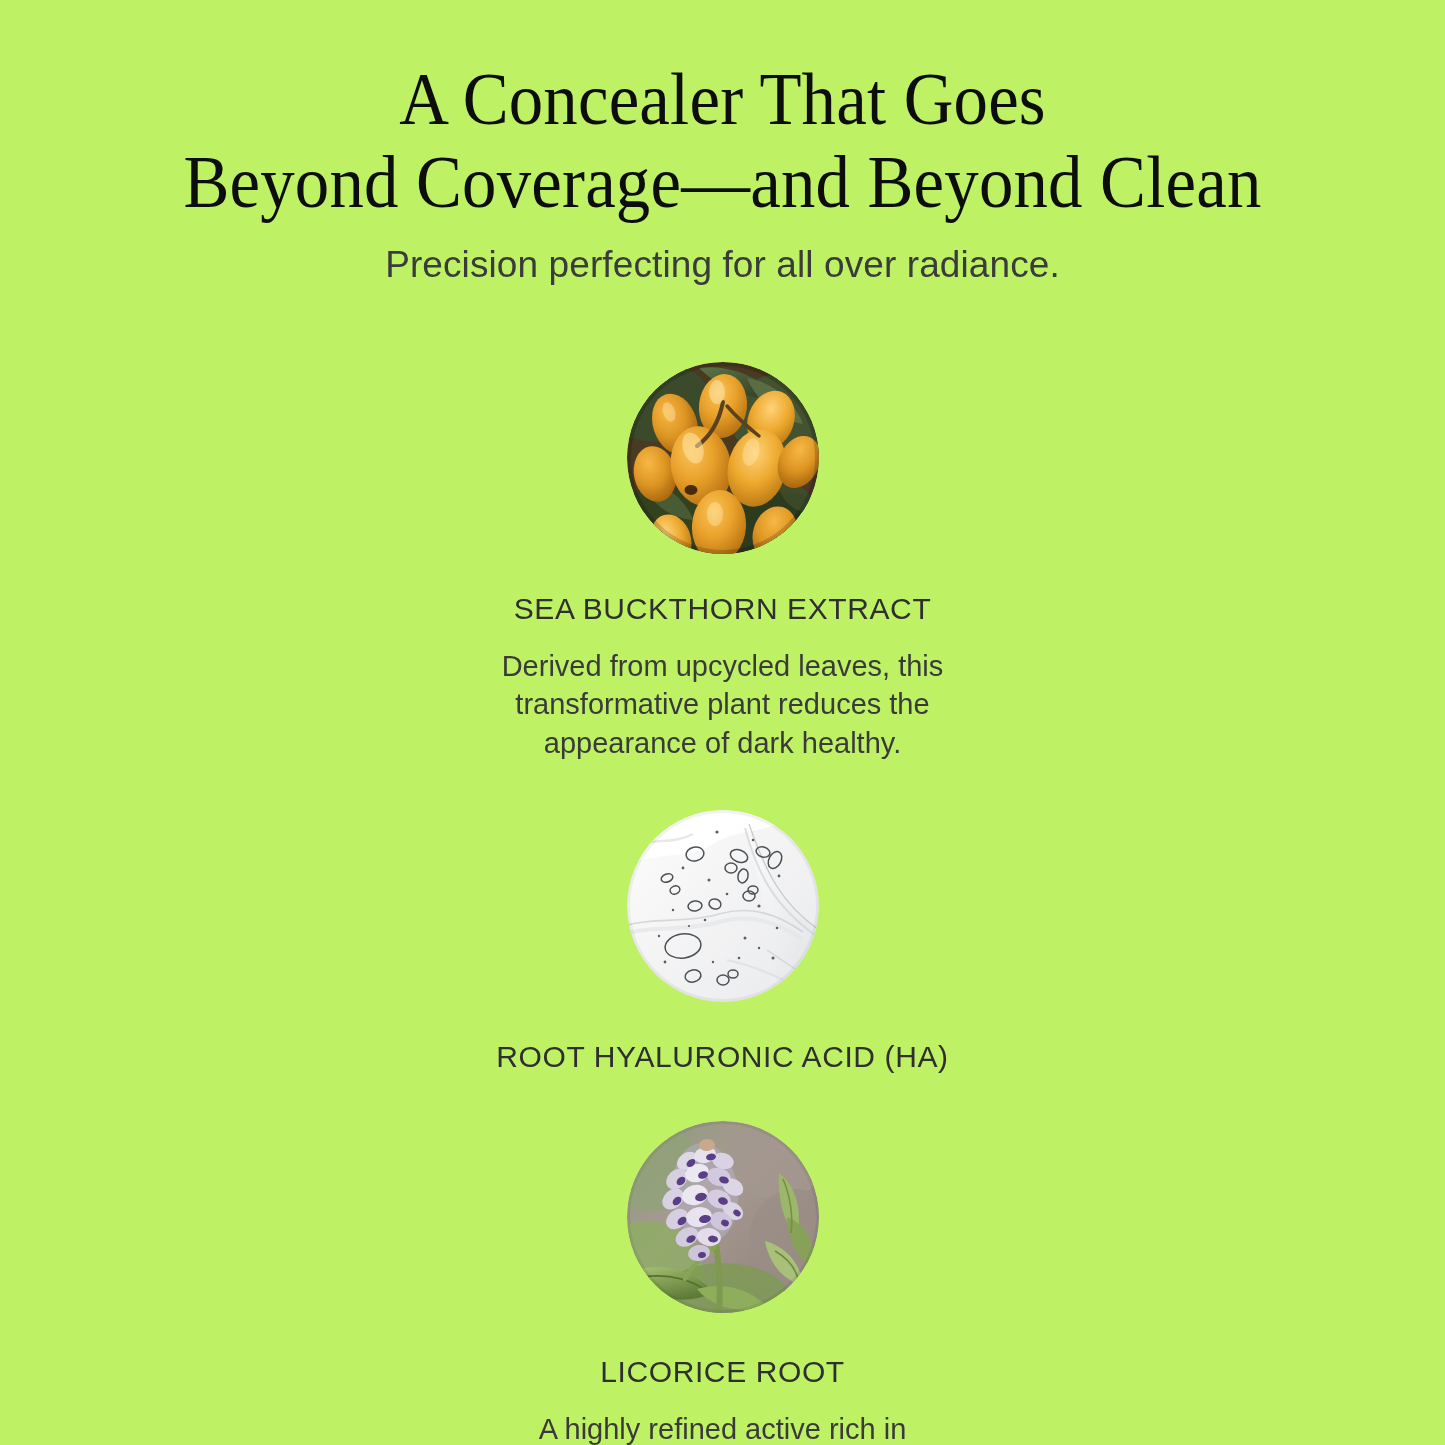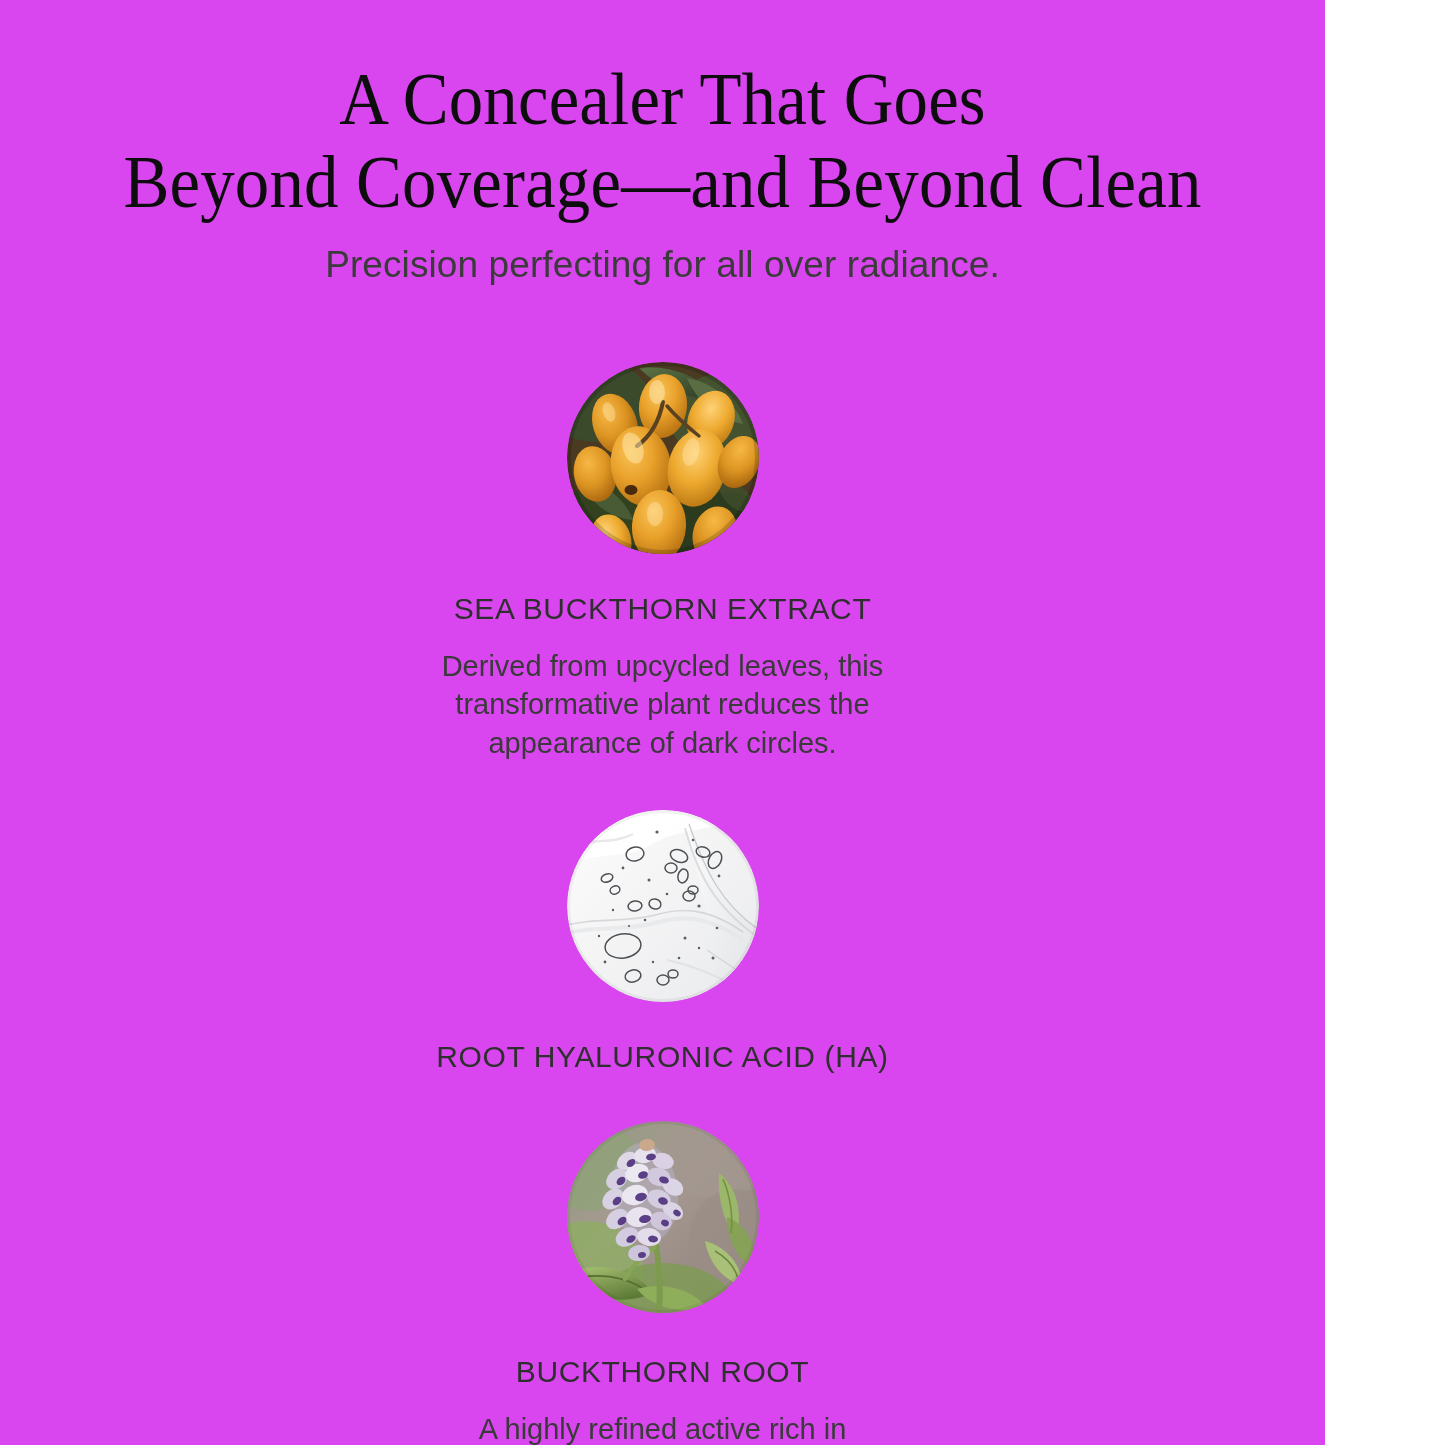--- a/index.html
+++ b/index.html
@@ -11,23 +11,23 @@
     background: #ffffff;
   }
 
   body {
     font-family: "Liberation Sans", sans-serif;
     -webkit-font-smoothing: antialiased;
   }
 
   .page {
     position: relative;
-    width: 1325px;
+    width: 1445px;
     height: 1445px;
-    background: #d946ef;
+    background: #bef264;
     overflow: hidden;
   }
 
   
   .header {
     padding-top: 58px;
     text-align: center;
   }
 
   .headline {
@@ -175,21 +175,21 @@
             <ellipse cx="124" cy="90" rx="8" ry="14" transform="rotate(14 124 90)" fill="#ffe5a8" opacity="0.45"></ellipse>
             <ellipse cx="90" cy="30" rx="8" ry="12" fill="#fff0c4" opacity="0.45"></ellipse>
             <ellipse cx="42" cy="50" rx="6" ry="10" transform="rotate(-18 42 50)" fill="#ffeab6" opacity="0.4"></ellipse>
             <ellipse cx="88" cy="152" rx="8" ry="12" fill="#ffeab6" opacity="0.4"></ellipse>
 
             <circle cx="96" cy="96" r="95" fill="none" stroke="#000" stroke-opacity="0.16" stroke-width="6"></circle>
           </g>
         </svg>
       </div>
       <div class="card-title">SEA BUCKTHORN EXTRACT</div>
-      <div class="card-body">Derived from upcycled leaves, this transformative plant reduces the appearance of dark circles.</div>
+      <div class="card-body">Derived from upcycled leaves, this transformative plant reduces the appearance of dark healthy.</div>
     </div>
 
     <div class="card">
       <div class="thumb">
         <svg viewBox="0 0 192 192" xmlns="http://www.w3.org/2000/svg">
           <defs>
             <clipPath id="c2">
                 <circle cx="96" cy="96" r="96"></circle>
               </clipPath>
             <linearGradient id="gelBg" x1="0" y1="0" x2="1" y2="1">
@@ -338,21 +338,21 @@
               <ellipse cx="64" cy="118" rx="5" ry="3.4" transform="rotate(-30 64 118)"></ellipse>
               <ellipse cx="86" cy="118" rx="5" ry="3.4" transform="rotate(8 86 118)"></ellipse>
               <ellipse cx="75" cy="134" rx="4" ry="3" transform="rotate(-8 75 134)"></ellipse>
             </g>
 
             <ellipse cx="80" cy="24" rx="8" ry="6" transform="rotate(-6 80 24)" fill="#c9a88c"></ellipse>
             <circle cx="96" cy="96" r="95" fill="none" stroke="#000" stroke-opacity="0.06" stroke-width="4"></circle>
           </g>
         </svg>
       </div>
-      <div class="card-title">BUCKTHORN ROOT</div>
+      <div class="card-title">LICORICE ROOT</div>
       <div class="card-body">A highly refined active rich in antioxidants that helps to minimize the appearance of dark circles.</div>
     </div>
 
     <div class="card row2">
       <div class="thumb">
         <svg viewBox="0 0 192 192" xmlns="http://www.w3.org/2000/svg">
           <defs>
             <clipPath id="c4">
                 <circle cx="96" cy="96" r="96"></circle>
               </clipPath>

